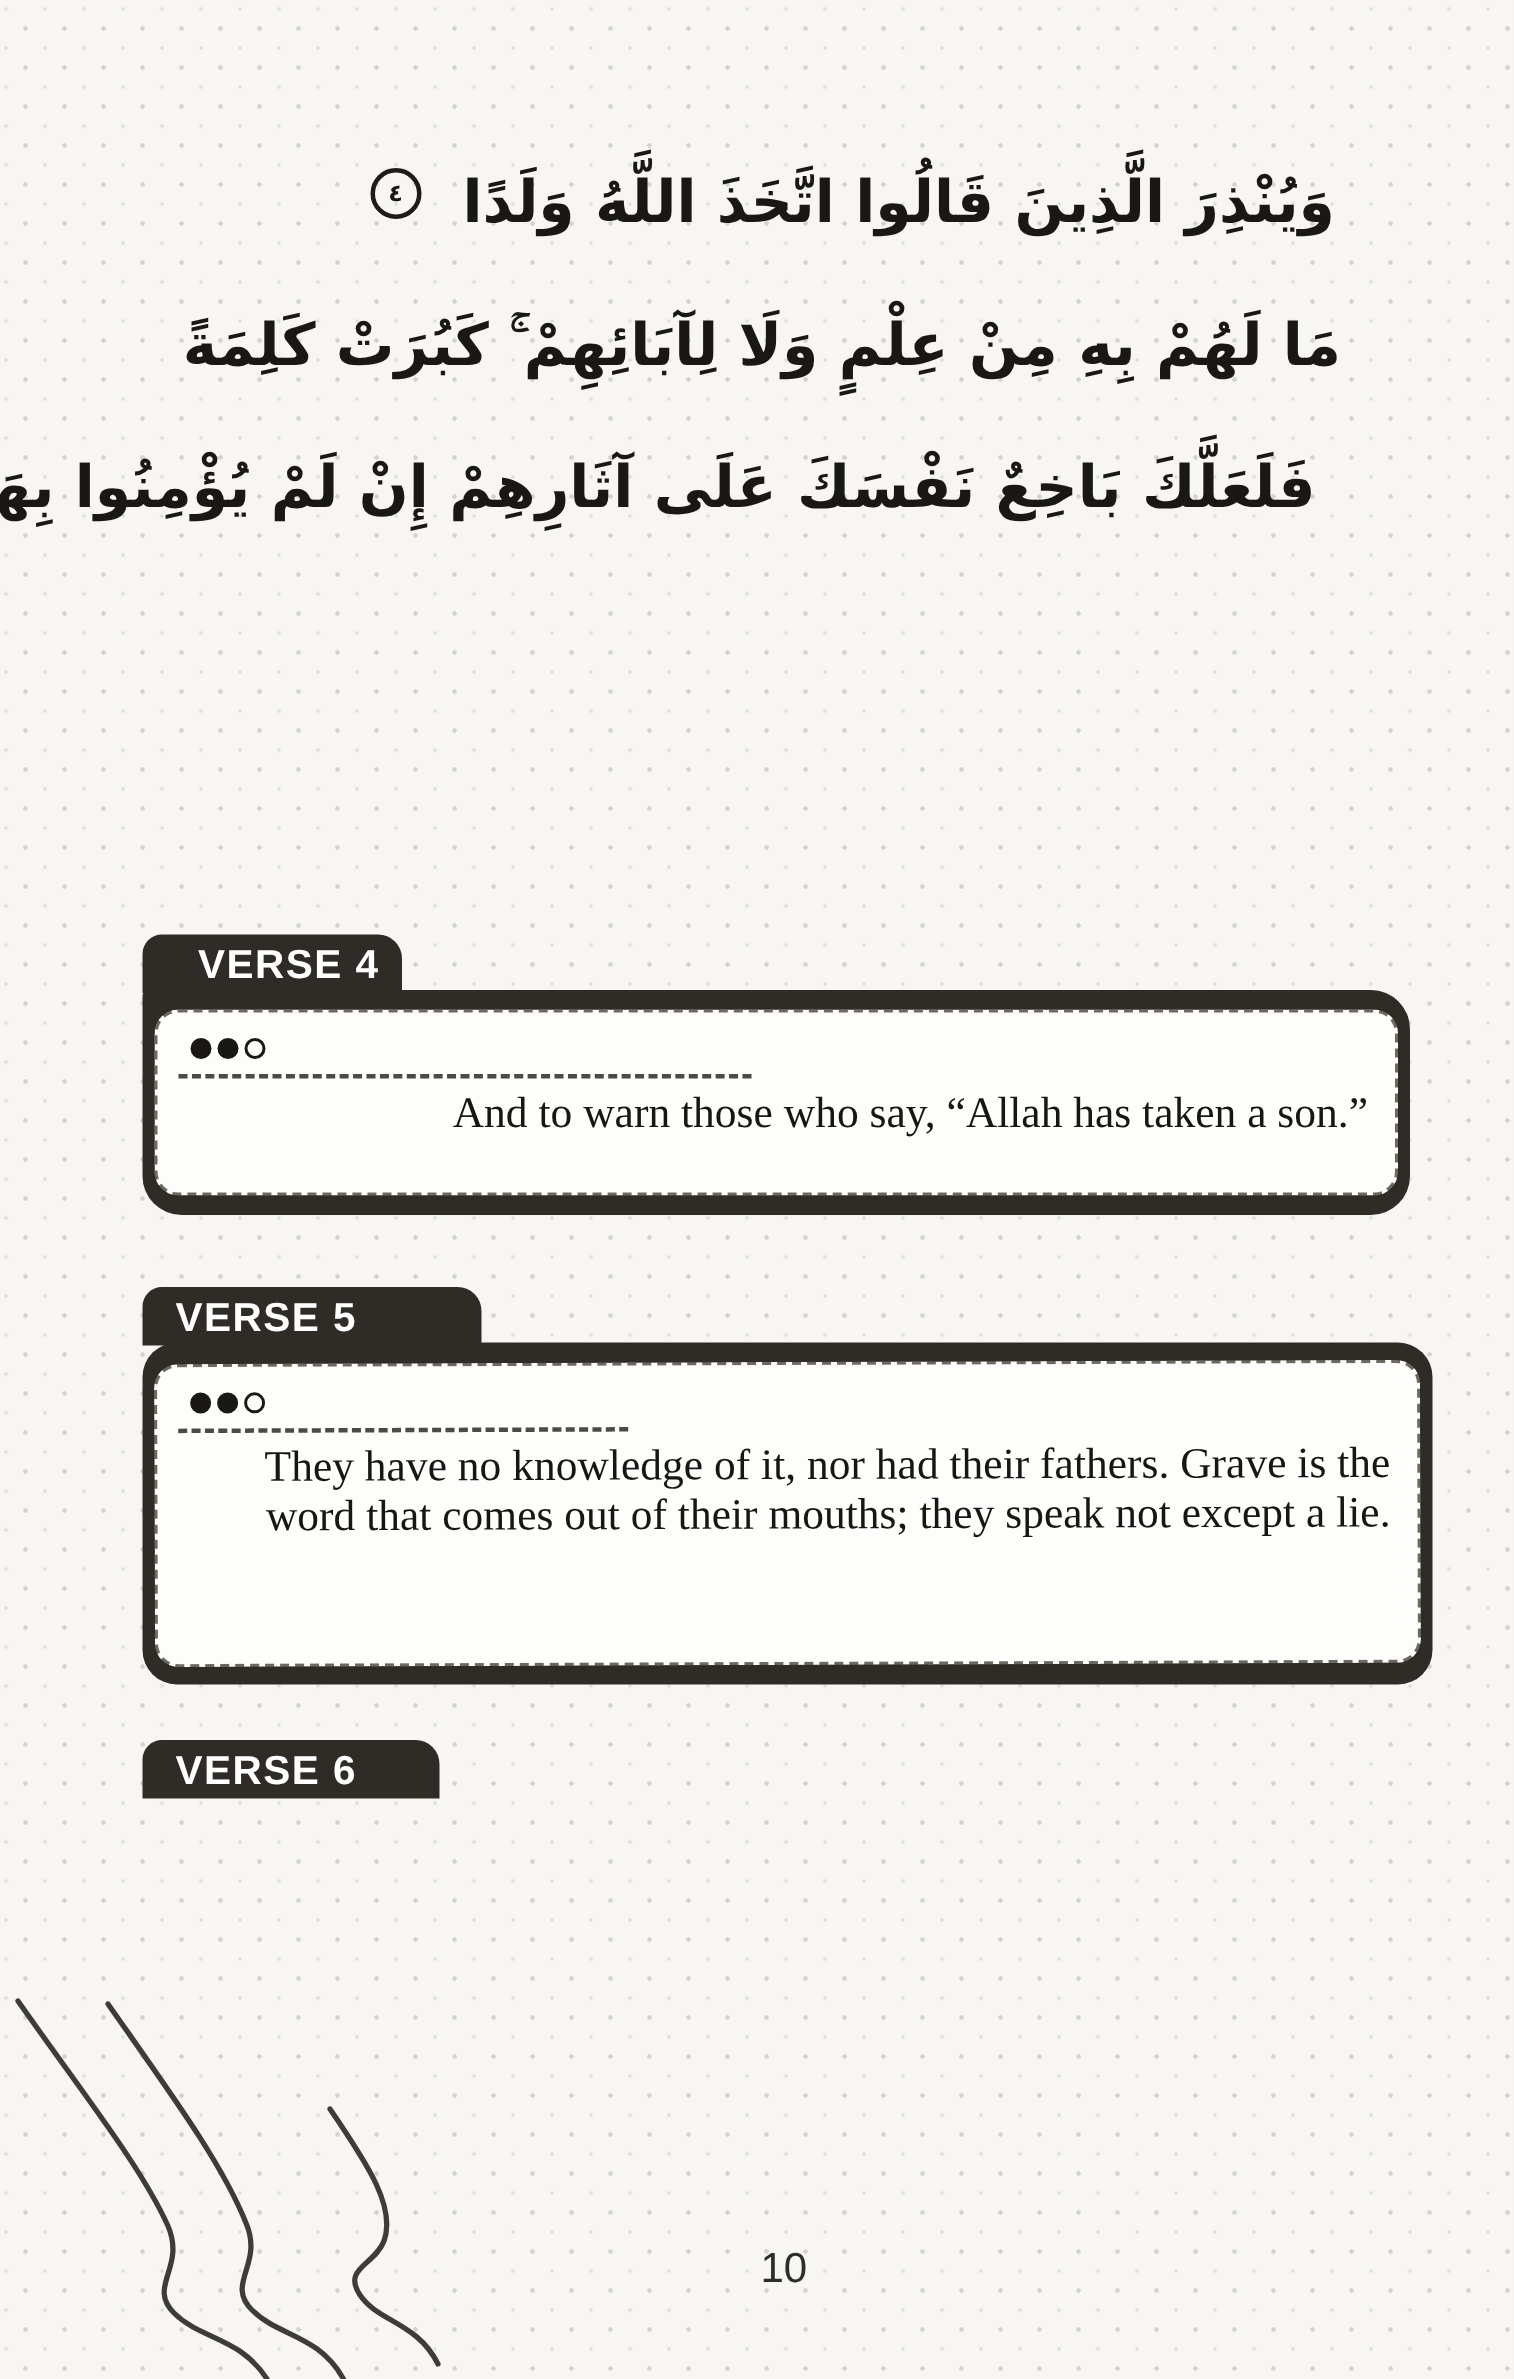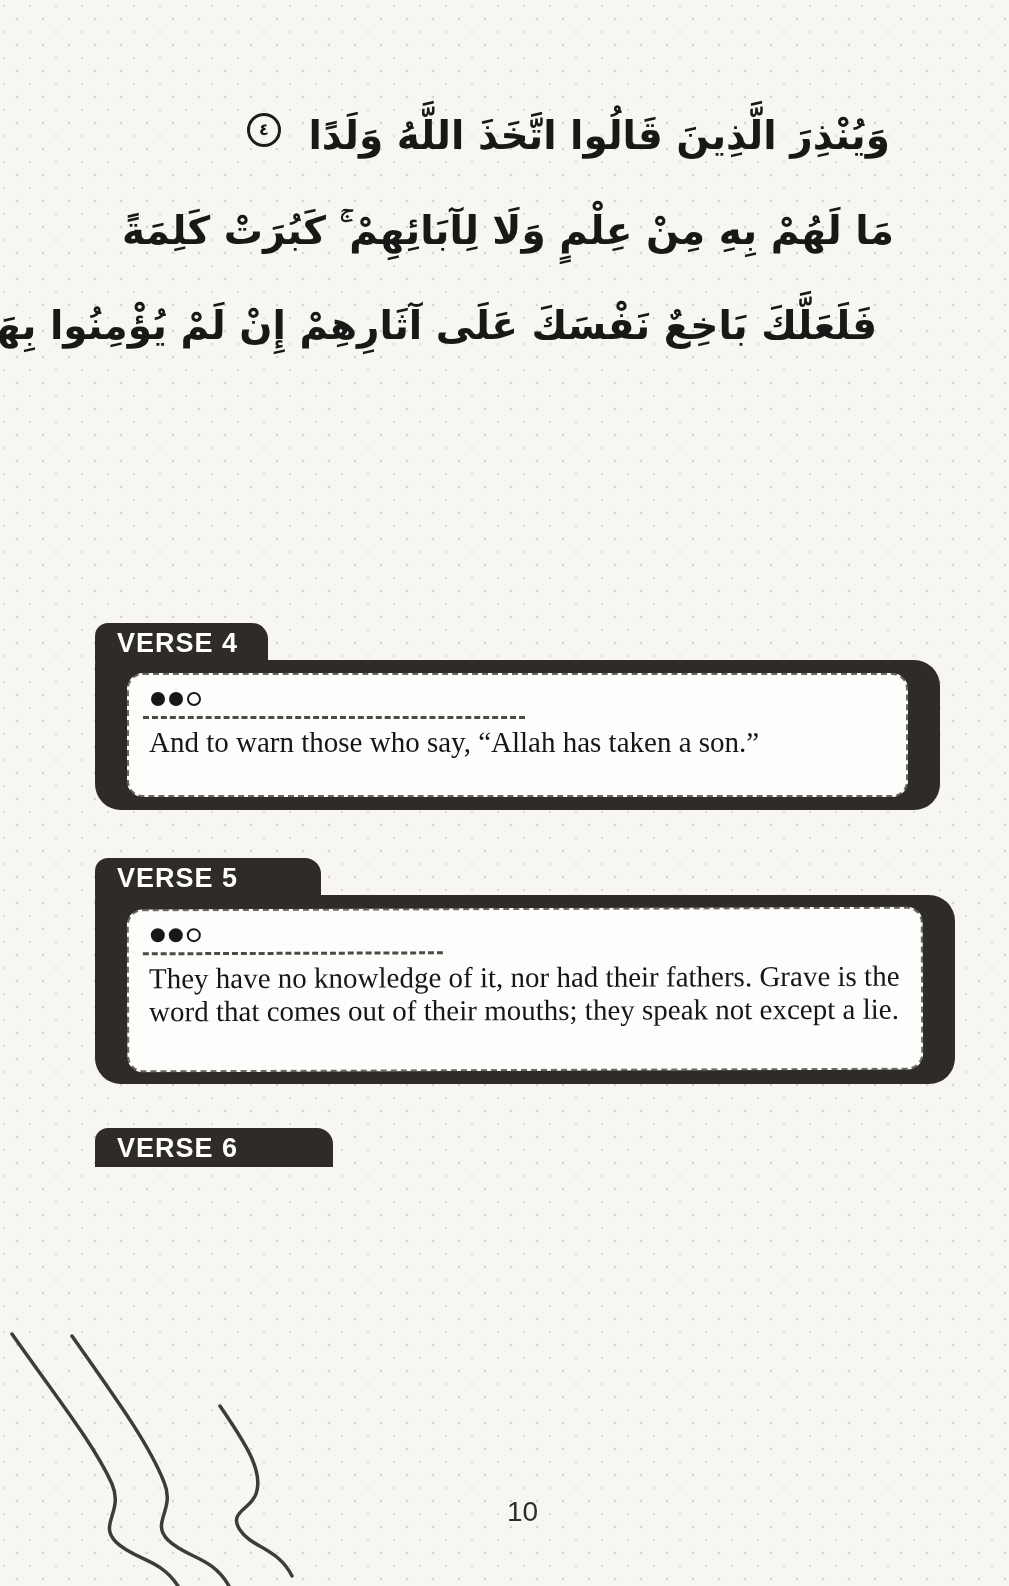--- a/index.html
+++ b/index.html
@@ -42,51 +42,51 @@
   .card{position:absolute;left:95px;}
   .card .tab{
     position:relative;height:39px;box-sizing:border-box;
     background:#2f2c27;border-radius:13px 16px 0 0;
     color:#fff;font-size:27px;font-weight:700;letter-spacing:1px;
     line-height:40px;padding-left:22px;z-index:1;
   }
   .card .frame{
     position:relative;background:#2f2c27;
     border-radius:4px 26px 26px 26px;
-    padding:13px 32px;box-sizing:border-box;margin-top:-2px;
+    padding:13px 8px;box-sizing:border-box;margin-top:-2px;text-align:right;
   }
   .card .inner{
     background:#fdfdfc;border-radius:16px;
     border:2px dashed #6e6960;box-sizing:border-box;
     height:100%;padding:12px 18px 12px 20px;
   }
   .dots{display:flex;align-items:center;gap:4px;margin:4px 0 0 2px;height:16px;}
   .dot{width:14px;height:14px;border-radius:50%;box-sizing:border-box;}
   .dot.filled{background:#191817;}
   .dot.open{border:2.5px solid #191817;background:transparent;}
   .dashline{border-top:3px dashed #4c4a45;margin:9px 0 0 -6px;}
   .vtext{
     margin:7px 0 0 0;
     font-family:"Liberation Serif","DejaVu Serif",serif;
     font-size:29px;line-height:1.13;color:#161614;
   }
 
   .c4{top:623px;width:845px;}
-  .c4 .tab{width:173px;}
+  .c4 .tab{width:173px;text-align:center;}
   .c4 .frame{height:150px;}
   .c4 .dashline{width:382px;}
 
   .c5{top:842px;width:860px;margin-top:16px;}
   .c5 .tab{width:226px;}
-  .c5 .frame{height:189px;}
+  .c5 .frame{height:228px;border-radius:23px;}
   .c5 .dashline{width:300px;}
   .c5 .inner{transform:rotate(-0.2deg);}
 
   .c6{top:1128px;width:868px;}
-  .c6 .tab{width:238px;}
+  .c6 .tab{width:198px;margin-top:32px;}
   .c6 .frame{height:199px;}
   .c6 .dashline{width:462px;}
   .c6 .vtext{transform:rotate(-0.5deg);transform-origin:left bottom;}
 
   
   .pagenum{
     position:absolute;top:1496px;left:0;width:1045px;text-align:center;
     font-size:28px;color:#2d2d2b;font-weight:400;
   }
   .squiggle{position:absolute;left:-8px;top:1332px;}

